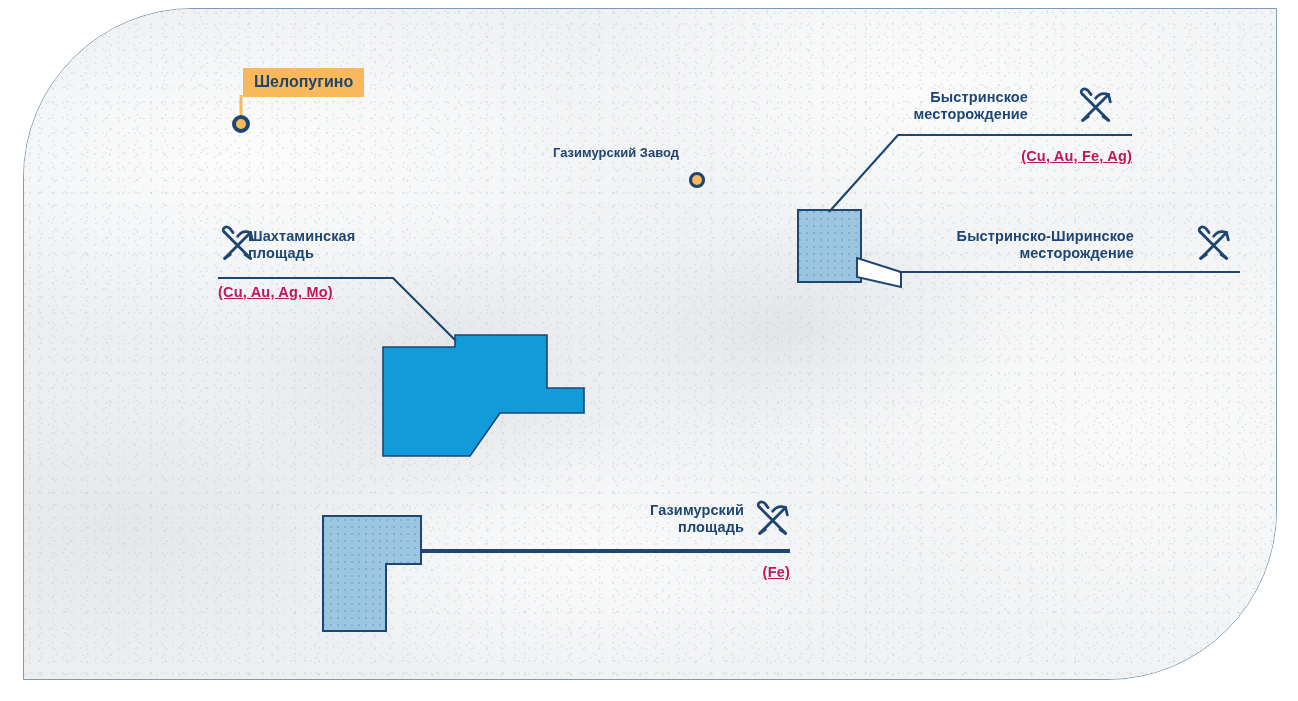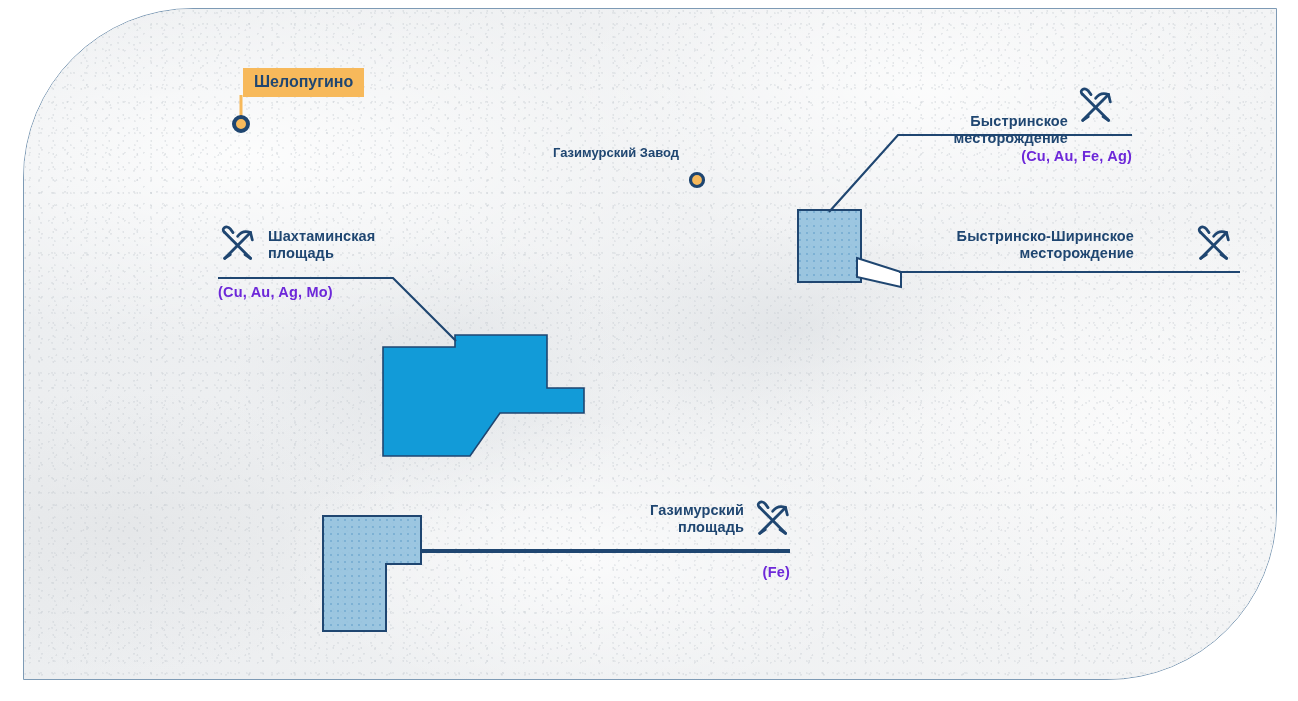--- a/index.html
+++ b/index.html
@@ -89,25 +89,26 @@
     font-size: 14.5px;
     line-height: 17px;
     letter-spacing: 0.1px;
     white-space: pre-line;
   }
   .lbl.right  { text-align: right; }
   .lbl.left   { text-align: left; }
 
   .mineral {
     position: absolute;
-    color: #6d28d9;
+    color: #be185d;
     font-weight: bold;
     font-size: 14.5px;
     letter-spacing: 0.2px;
     white-space: nowrap;
+    text-decoration: underline;
   }
 
   
   .town-box {
     position: absolute;
     background: #f6b котор;
     background: #f7b95b;
     color: #1f4671;
     font-weight: bold;
     font-size: 16px;
@@ -213,25 +214,25 @@
         <circle cx="697" cy="180" r="6.5" fill="#f7b95b" stroke="#1f4671" stroke-width="3.2"></circle>
       </g>
 
     </g>
   </svg>
 
   <div class="town-box" style="left:243px; top:68px;">Шелопугино</div>
 
   <div class="town-name" style="left:553px; top:145px;">Газимурский Завод</div>
 
-  <div class="lbl left" style="left:268px; top:228px;">Шахтаминская
+  <div class="lbl left" style="left:248px; top:228px;">Шахтаминская
 площадь</div>
   <div class="mineral" style="left:218px; top:284px;">(Cu, Au, Ag, Mo)</div>
 
-  <div class="lbl right" style="left:872px; top:89px; width:196px;margin-top:24px;">Быстринское
+  <div class="lbl right" style="left:832px; top:89px; width:196px;">Быстринское
 месторождение</div>
   <div class="mineral" style="left:872px; top:148px; width:260px; text-align:right;">(Cu, Au, Fe, Ag)</div>
 
   <div class="lbl right" style="left:878px; top:228px; width:256px;">Быстринско-Ширинское
 месторождение</div>
 
   <div class="lbl right" style="left:596px; top:502px; width:148px;">Газимурский
 площадь</div>
   <div class="mineral" style="left:600px; top:564px; width:190px; text-align:right;">(Fe)</div>
 

